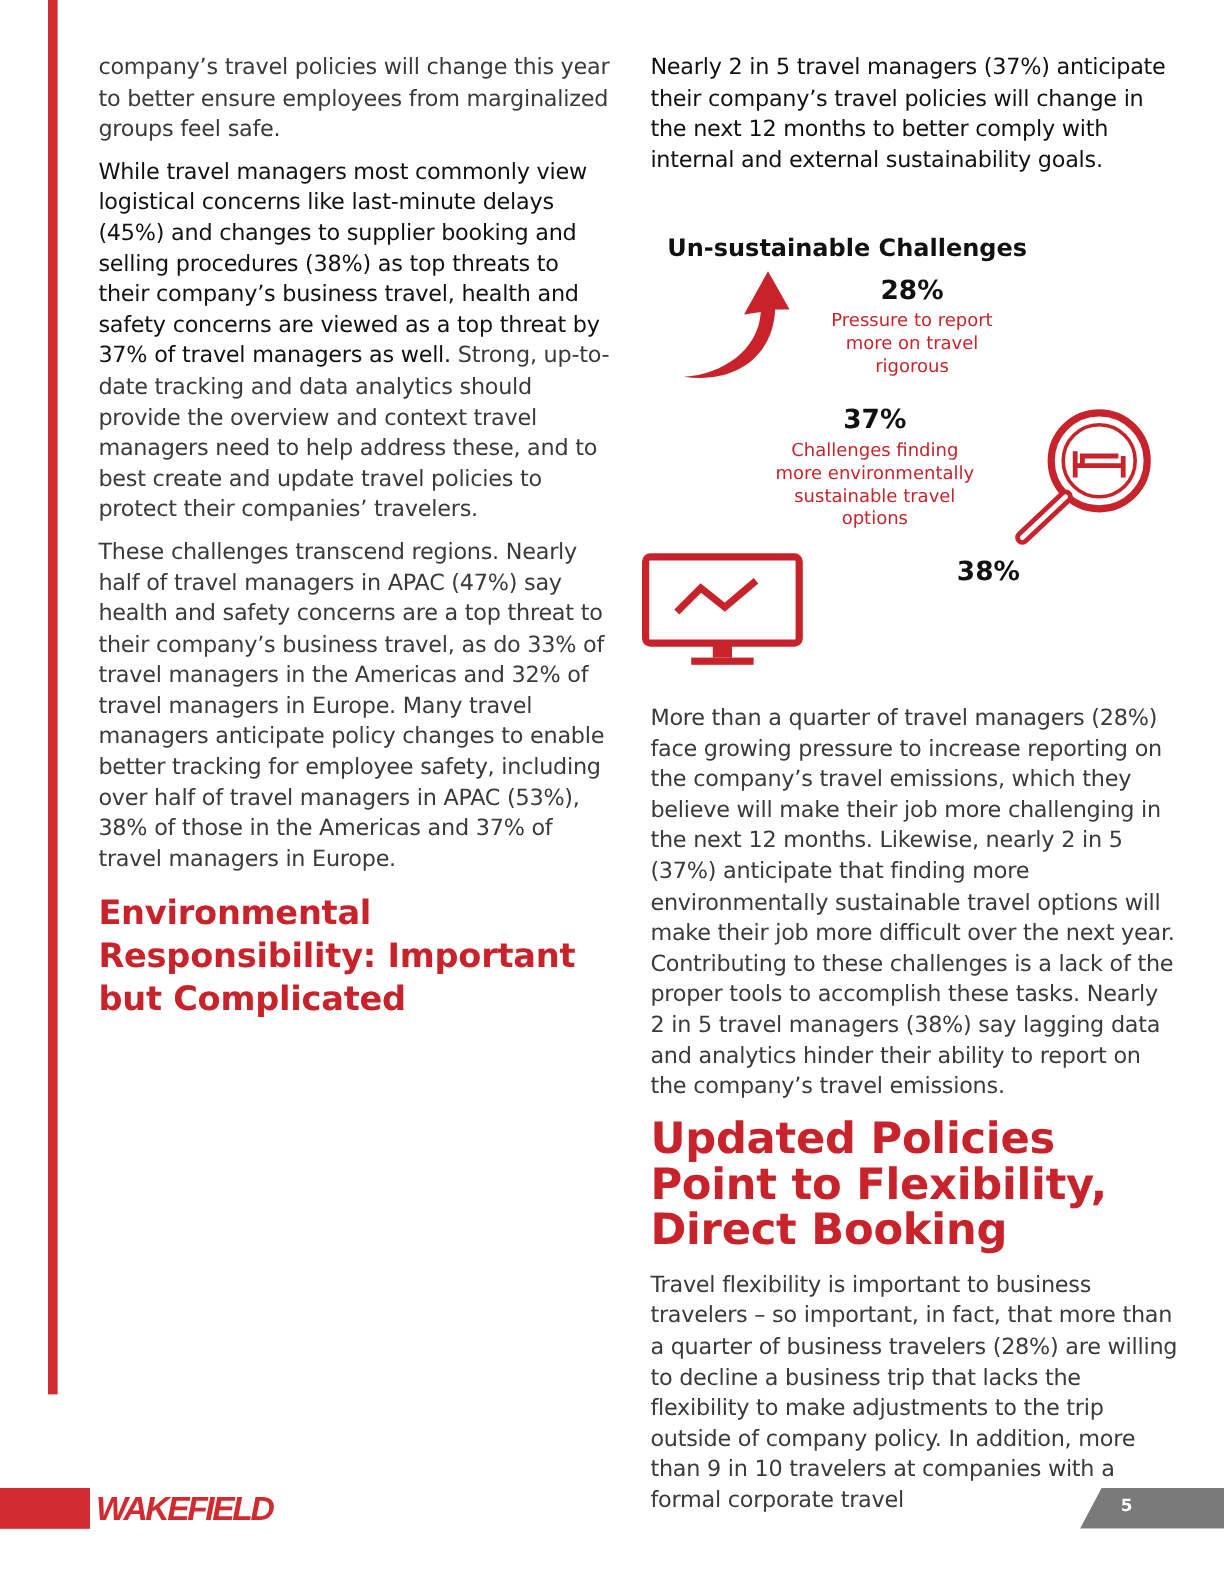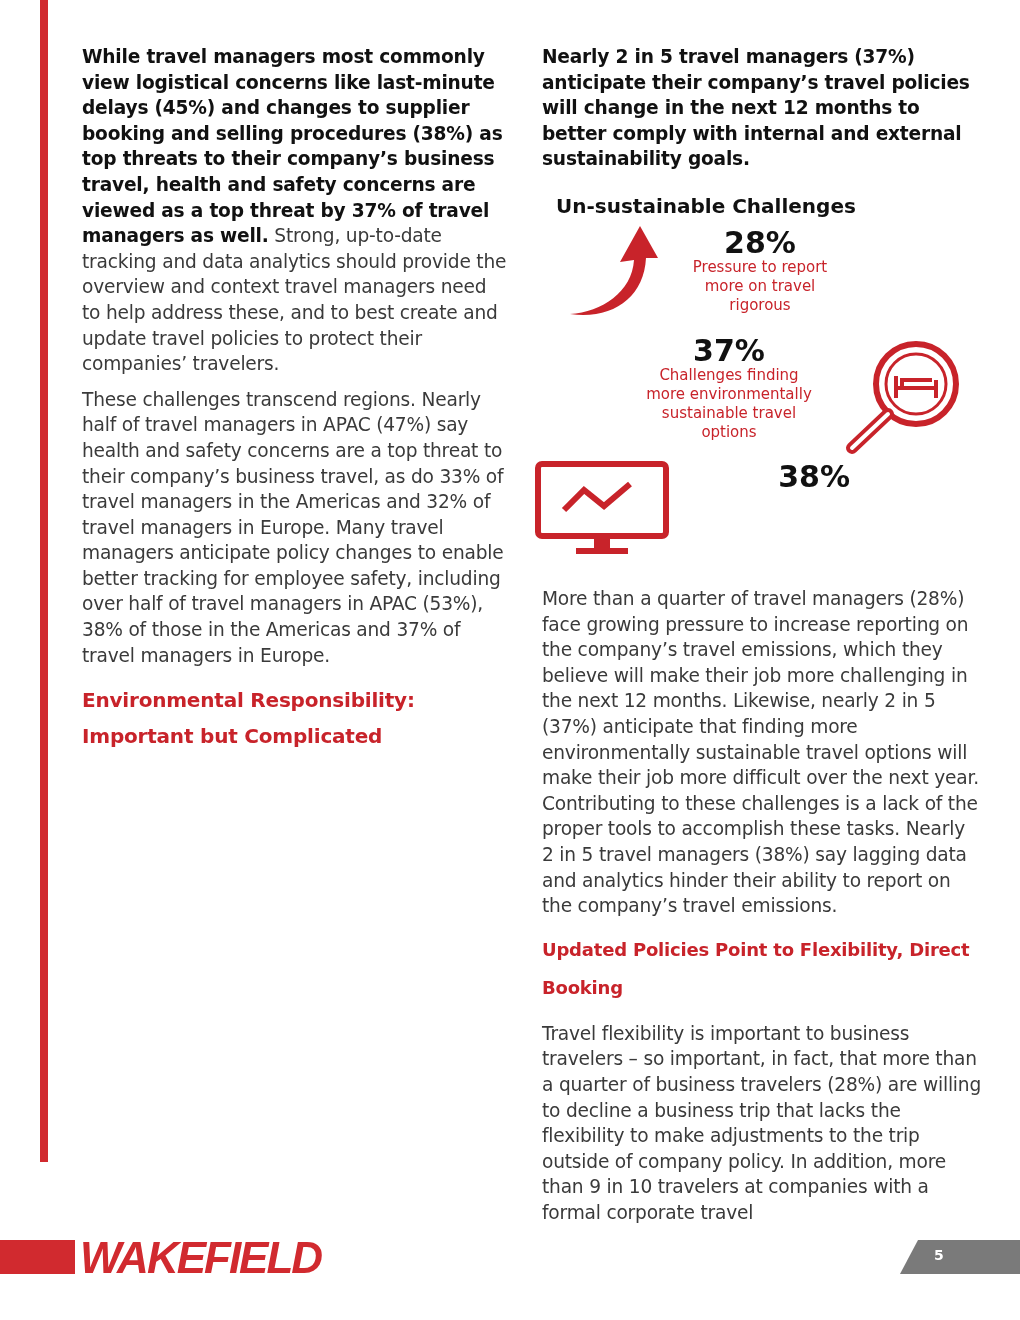--- a/index.html
+++ b/index.html
@@ -3,39 +3,40 @@
 <meta charset="utf-8">
 <style>
   html, body { margin:0; padding:0; }
   body { width:1020px; height:1320px; position:relative; background:#ffffff; overflow:hidden;
          font-family:"DejaVu Sans", sans-serif; color:#3a3a3a; }
   .redbar { position:absolute; left:40px; top:0; width:8px; height:1162px; background:#d12a2f; }
   .col { position:absolute; font-size:18.6px; line-height:25.6px; letter-spacing:-0.2px; }
   .col p { margin:0 0 10px 0; }
   .left { left:82px; top:44px; width:428px; }
   .right { left:542px; width:440px; }
-  b, .bold { color:#111; font-weight:bold; }
-  .heading { color:#c8232a; font-weight:bold; font-size:20px; line-height:36px; margin:14px 0 12px 0; letter-spacing:-0.2px; }
-  .rhead { color:#c8232a; font-weight:bold; font-size:18px; line-height:38px; }
+  b, .bold { color:#111; font-weight:normal; }
+  .heading { color:#c8232a; font-weight:bold; font-size:28px; line-height:36px; margin:14px 0 12px 0; letter-spacing:-0.2px; }
+  .rhead { color:#c8232a; font-weight:bold; font-size:36px; line-height:38px; }
   .info-title { position:absolute; left:556px; top:194px; font-weight:bold; font-size:20px; color:#111; }
   .stat { position:absolute; text-align:center; color:#c8232a; font-size:15px; line-height:19px; }
-  .stat .pct { display:block; color:#111; font-weight:bold; font-size:30px; line-height:26px; margin-bottom:2px; }
+  .stat .pct { display:block; color:#111; font-weight:bold; font-size:22px; line-height:26px; margin-bottom:2px; }
   .footer-bar { position:absolute; left:0; top:1240px; width:75px; height:34px; background:#d12a2f; }
   .logo { position:absolute; left:80px; top:1238px; font-family:"Liberation Sans", sans-serif; font-weight:bold; font-style:italic;
-          font-size:44px; color:#d12a2f; letter-spacing:-2px; line-height:40px; }
+          font-size:28px; color:#d12a2f; letter-spacing:-2px; line-height:40px; }
   .pagebox { position:absolute; left:900px; top:1240px; width:120px; height:34px; background:#7a7a7a;
              clip-path: polygon(18px 0, 100% 0, 100% 100%, 0 100%); }
   .pagenum { position:absolute; left:934px; top:1247px; color:#fff; font-size:14px; font-weight:bold; }
 </style>
 </head>
 <body>
 
 <div class="redbar"></div>
 
 <div class="col left">
+  <p>company’s travel policies will change this year to better ensure employees from marginalized groups feel safe.</p>
   <p><b>While travel managers most commonly view logistical concerns like last-minute delays (45%) and changes to supplier booking and selling procedures (38%) as top threats to their company’s business travel, health and safety concerns are viewed as a top threat by 37% of travel managers as well.</b><span> Strong, up-to-date tracking and data analytics should provide the overview and context travel managers need to help address these, and to best create and update travel policies to protect their companies’ travelers.</span></p>
   <p>These challenges transcend regions. Nearly half of travel managers in APAC (47%) say health and safety concerns are a top threat to their company’s business travel, as do 33% of travel managers in the Americas and 32% of travel managers in Europe. Many travel managers anticipate policy changes to enable better tracking for employee safety, including over half of travel managers in APAC (53%), 38% of those in the Americas and 37% of travel managers in Europe.</p>
   <div class="heading">Environmental Responsibility: Important but Complicated</div>
 </div>
 
 <div class="col right" style="top:44px;">
   <p class="bold">Nearly 2 in 5 travel managers (37%) anticipate their company’s travel policies will change in the next 12 months to better comply with internal and external sustainability goals.</p>
 </div>
 
 <div class="info-title">Un-sustainable Challenges</div>

